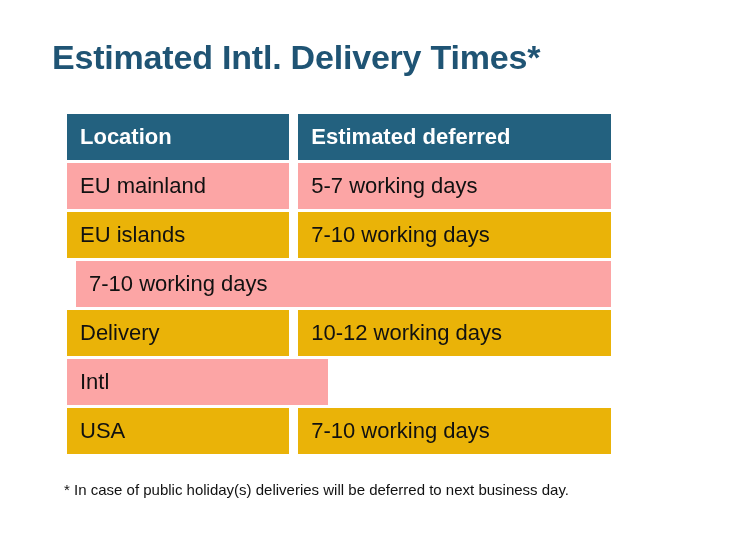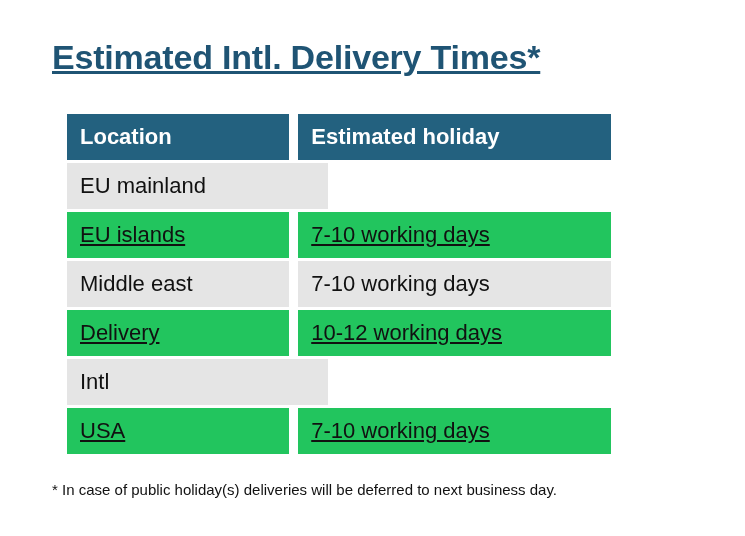--- a/index.html
+++ b/index.html
@@ -23,21 +23,20 @@
   .page-title {
     position: absolute;
     left: 52px;
     top: 36px;
     font-size: 34px;
     line-height: 42px;
     font-weight: 700;
     letter-spacing: -0.2px;
     color: #1f5474;
     white-space: nowrap;
-    text-decoration: underline;
   }
   .delivery-table {
     position: absolute;
     left: 52px;
     top: 114px;
     width: 639px;
     border-collapse: separate;
     border-spacing: 0;
   }
   .table-row {
@@ -72,65 +71,64 @@
   }
   .header-row .cell {
     background: #23617f;
     color: #ffffff;
     font-weight: 700;
     font-size: 22px;
     height: 46px;
   }
   .row-odd .cell-location,
   .row-odd .cell-delivery {
-    background: #e5e5e5;
+    background: #fca5a5;
   }
   .row-even .cell-location,
   .row-even .cell-delivery {
-    background: #22c55e;
-    text-decoration: underline;
+    background: #eab308;
   }
   .footnote {
     position: absolute;
-    left: 52px;
+    left: 64px;
     top: 480px;
     font-size: 15px;
     line-height: 20px;
     color: #111111;
     white-space: nowrap;
   }
 </style>
 </head>
 <body>
 
 <div class="page">
 
   <div class="page-title">Estimated Intl. Delivery Times*</div>
 
   <div class="delivery-table">
 
     <div class="table-row header-row">
       <div class="cell cell-location">Location</div>
       <div class="cell-spacer"></div>
-      <div class="cell cell-delivery">Estimated holiday</div>
+      <div class="cell cell-delivery">Estimated deferred</div>
     </div>
 
     <div class="table-row row-odd">
       <div class="cell cell-location">EU mainland</div>
       <div class="cell-spacer"></div>
+      <div class="cell cell-delivery">5-7 working days</div>
     </div>
 
     <div class="table-row row-even">
       <div class="cell cell-location">EU islands</div>
       <div class="cell-spacer"></div>
       <div class="cell cell-delivery">7-10 working days</div>
     </div>
 
     <div class="table-row row-odd">
-      <div class="cell cell-location">Middle east</div>
       <div class="cell-spacer"></div>
       <div class="cell cell-delivery">7-10 working days</div>
     </div>
 
     <div class="table-row row-even">
       <div class="cell cell-location">Delivery</div>
       <div class="cell-spacer"></div>
       <div class="cell cell-delivery">10-12 working days</div>
     </div>
 

